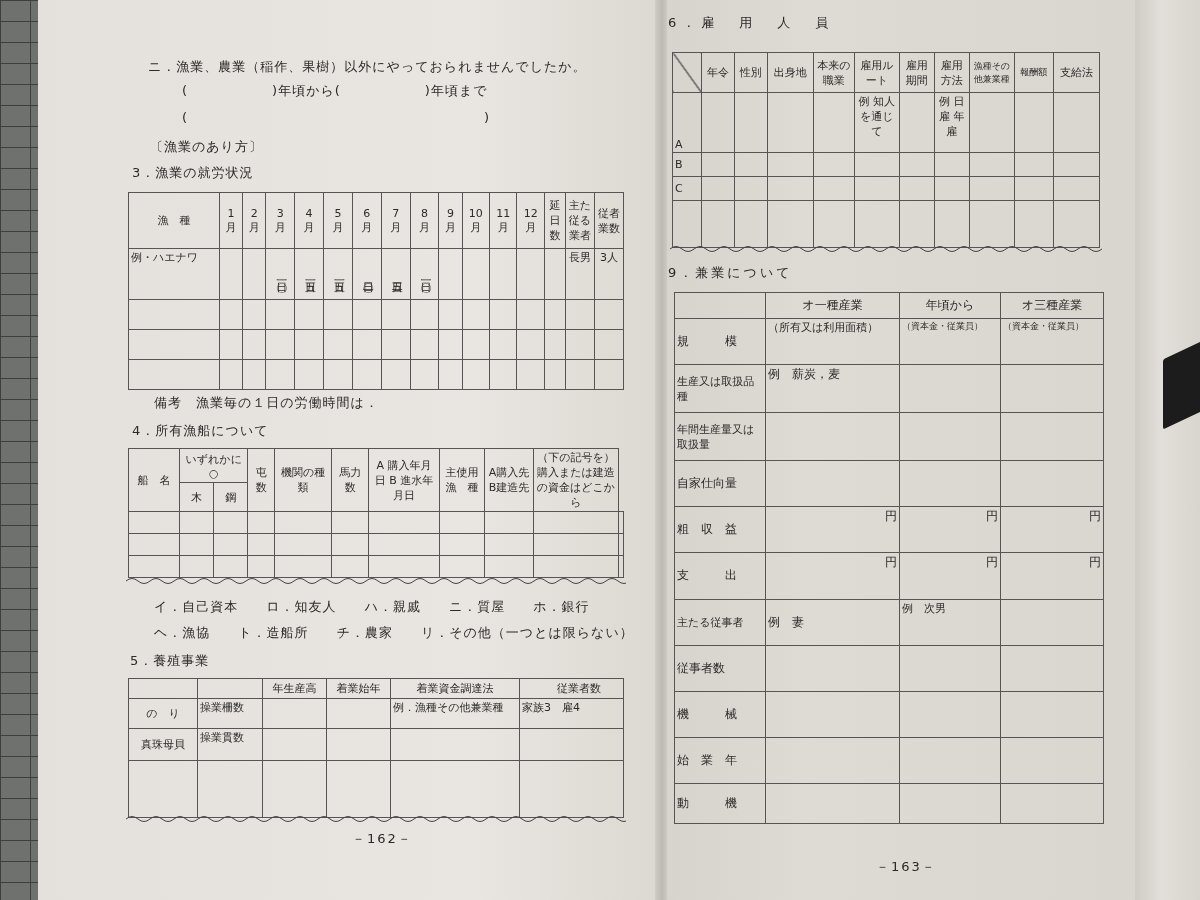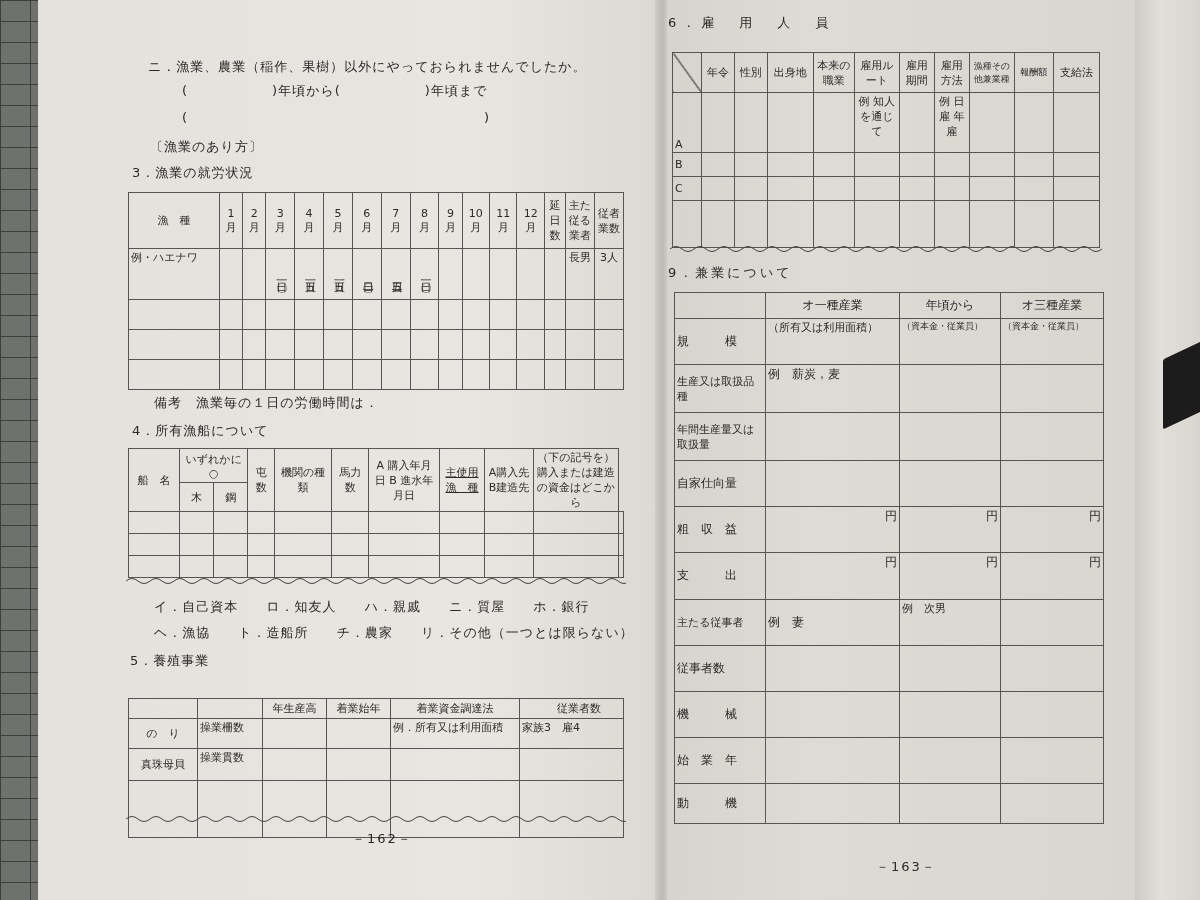--- a/index.html
+++ b/index.html
@@ -139,21 +139,21 @@
 
 <table class="f" style="left:128px;top:448px;width:496px;height:130px;">
   <tbody>
       <tr style="height:30px;">
     <td rowspan="2" style="width:46px;">船　名</td>
     <td colspan="2" class="small">いずれかに○</td>
     <td rowspan="2">屯数</td>
     <td rowspan="2" class="small">機関の種類</td>
     <td rowspan="2">馬力数</td>
     <td rowspan="2" class="small" style="width:66px;white-space:normal;">A 購入年月日 B 進水年月日</td>
-    <td rowspan="2" class="small" style="width:40px;white-space:normal;text-decoration:underline;">主使用 漁　種</td>
+    <td rowspan="2" class="small" style="width:40px;white-space:normal;">主使用 漁　種</td>
     <td rowspan="2" class="small" style="width:44px;white-space:normal;">A購入先 B建造先</td>
     <td rowspan="2" class="small" style="width:80px;white-space:normal;">（下の記号を）購入または建造の資金はどこから</td>
   </tr>
   <tr style="height:26px;">
     <td>木</td>
     <td>鋼</td>
   </tr>
   <tr>
         <td></td>
         <td></td>
@@ -200,36 +200,36 @@
   </svg>
 
 <div class="txt" style="left:154px;top:598px;">
   <span>イ．自己資本</span>　　<span>ロ．知友人</span>　　<span>ハ．親戚</span>　　<span>ニ．質屋</span>　　<span>ホ．銀行</span>
 </div>
 <div class="txt" style="left:154px;top:624px;">
   <span>ヘ．漁協</span>　　<span>ト．造船所</span>　　<span>チ．農家</span>　　<span>リ．その他（一つとは限らない）</span>
 </div>
 <div class="txt" style="left:130px;top:652px;">5．養殖事業</div>
 
-<table class="f" style="left:128px;top:678px;width:496px;height:140px;margin-top:20px;">
+<table class="f" style="left:128px;top:678px;width:496px;height:140px;">
   <tbody>
       <tr style="height:20px;">
     <td style="width:64px;"></td>
     <td style="width:60px;"></td>
     <td>年生産高</td>
     <td>着業始年</td>
     <td style="width:124px;">着業資金調達法</td>
     <td style="width:84px;padding-left:17px;">従業者数</td>
   </tr>
   <tr style="height:30px;">
     <td>の　り</td>
     <td class="l small" style="vertical-align:top;">操業柵数</td>
     <td></td>
         <td></td>
-    <td class="l small" style="vertical-align:top;">例．所有又は利用面積</td>
+    <td class="l small" style="vertical-align:top;">例．漁種その他兼業種</td>
     <td class="l small" style="vertical-align:top;">家族3　雇4</td>
   </tr>
   <tr style="height:32px;">
     <td class="small">真珠母貝</td>
     <td class="l small" style="vertical-align:top;">操業貫数</td>
     <td></td>
         <td></td>
     <td></td>
     <td></td>
   </tr>

